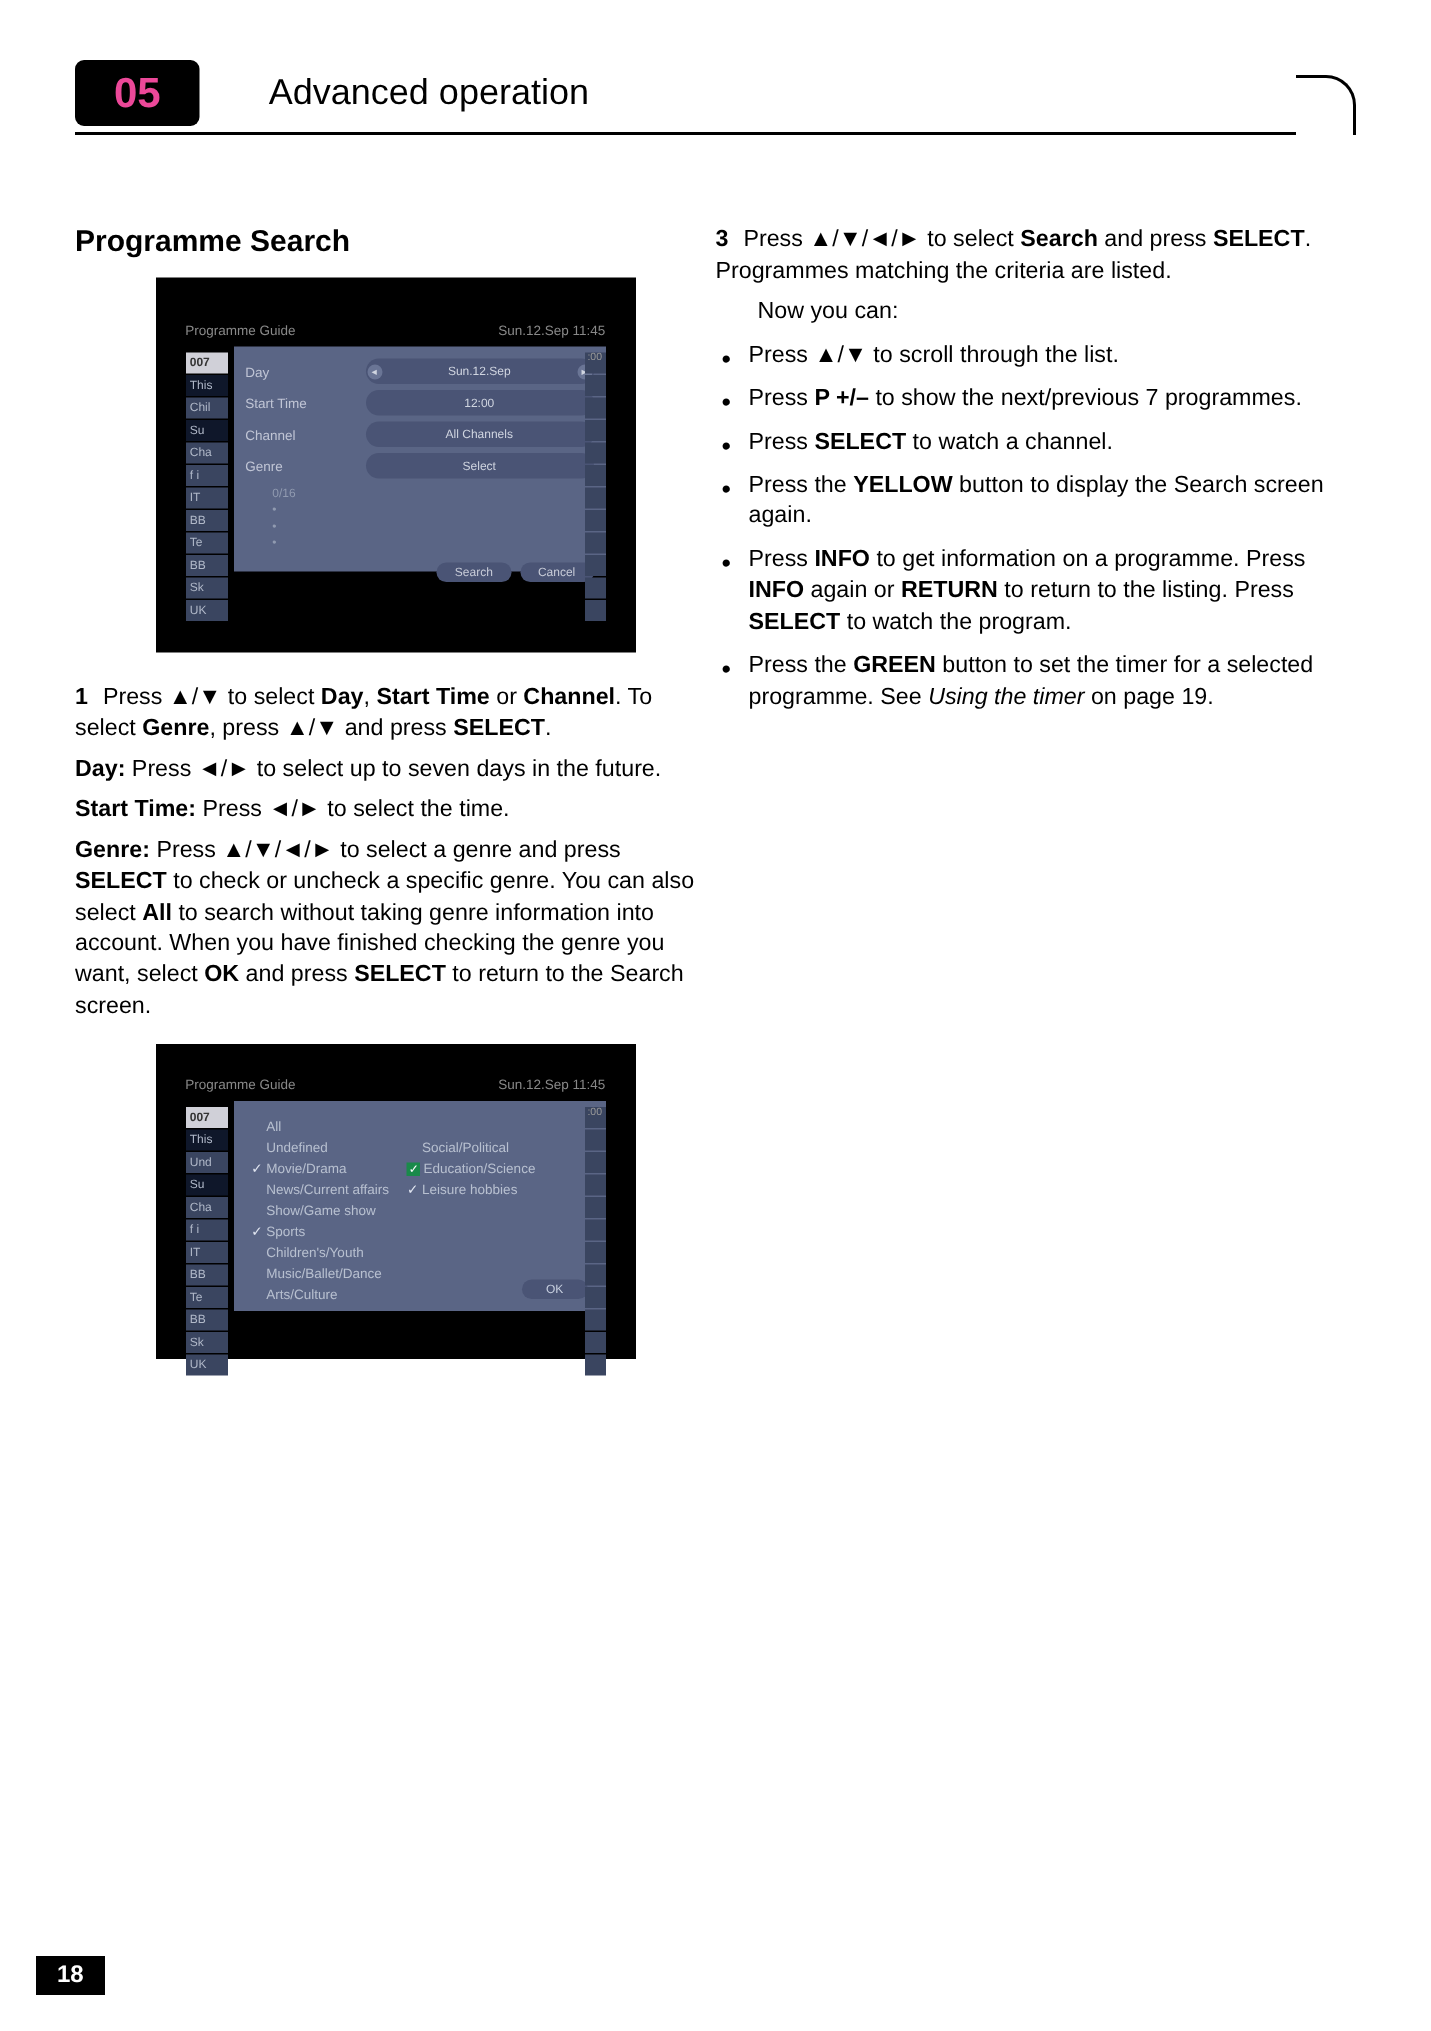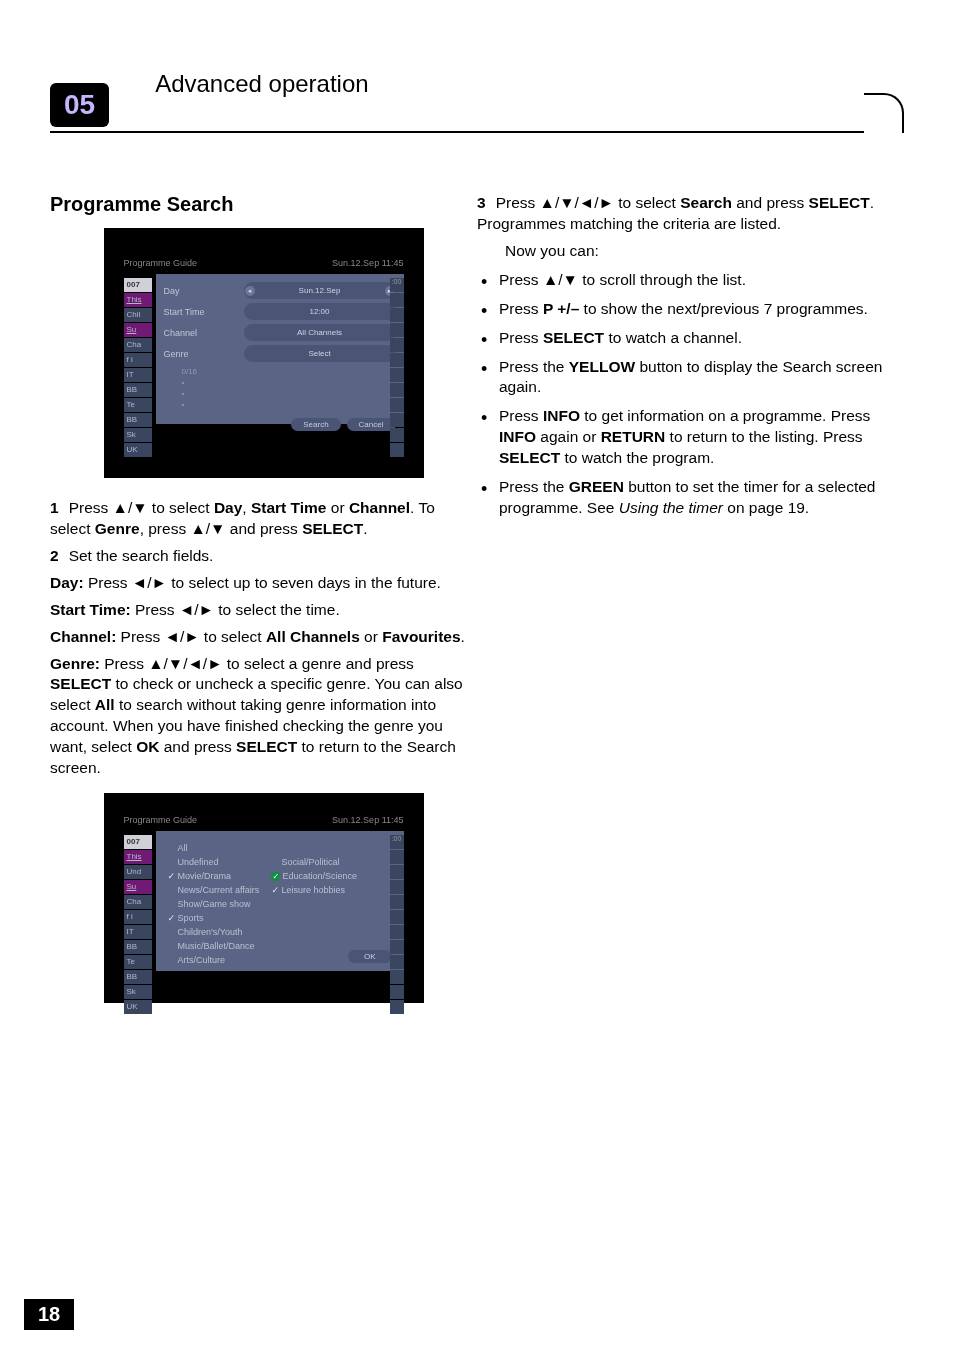--- a/index.html
+++ b/index.html
@@ -16,26 +16,25 @@
       display: flex;
       align-items: center;
       gap: 18px;
       border-bottom: 2px solid #000;
       padding-bottom: 4px;
       margin-bottom: 60px;
       position: relative;
     }
     .chapter-badge {
       background: #000;
-      color: #c4b5fd;
+      color: #ec4899;
       font-size: 28px;
       font-weight: 900;
-      padding: 6px 14px;
+      padding: 6px 26px;
       border-radius: 6px;
-      margin-top: 43px;
     }
     .chapter-title {
       font-size: 24px;
       font-weight: 400;
       margin-left: 28px;
     }
     .header-curve {
       position: absolute;
       right: 0;
       bottom: -2px;
@@ -84,21 +83,21 @@
     }
     .sidebar-ch div {
       background: #3a4560;
       margin-bottom: 1px;
       padding: 2px 3px;
       color: #b0b8c8;
       height: 14px;
       overflow: hidden;
     }
     .sidebar-ch div.whitebox { background: #d0d0d8; color: #333; font-weight: bold; }
-    .sidebar-ch div.active { background: #701a75; text-decoration: underline; }
+    .sidebar-ch div.active { background: #0f172a; }
     .search-panel {
       margin-left: 32px;
       background: #5a6585;
       padding: 8px;
       height: 150px;
       position: relative;
     }
     .search-row {
       display: flex;
       align-items: center;
@@ -174,21 +173,21 @@
     ul.bullets li { position: relative; padding-left: 22px; margin-bottom: 8px; font-size: 15.5px; line-height: 1.35; }
     ul.bullets li::before { content: "•"; position: absolute; left: 4px; font-size: 18px; }
     em.ital { font-style: italic; }
     .page-num {
       position: absolute;
       bottom: 24px;
       left: 24px;
       background: #000;
       color: #fff;
       font-weight: 900;
-      font-size: 20px;
+      font-size: 16px;
       padding: 4px 14px;
     }
   </style>
 </head>
 <body>
 
 <div class="page-header">
   <div class="chapter-badge">05</div>
   <div class="chapter-title">Advanced operation</div>
   <div class="header-curve"></div>
@@ -264,30 +263,24 @@
         <div></div>
           <div></div>
       </div>
     </div>
 
     <div class="body-text">
       <p>
         <span class="step-num">1</span><span>Press </span><span class="arrows">▲/▼</span><span> to select </span><span class="bold">Day</span><span>, </span><span class="bold">Start Time</span><span> or </span><span class="bold">Channel</span><span>. To select </span><span class="bold">Genre</span><span>, press </span><span class="arrows">▲/▼</span><span> and press </span><span class="bold">SELECT</span><span>.</span>
       </p>
       <p>
-        <span class="step-num">2</span><span>Set the search fields.</span>
-      </p>
-      <p>
         <span class="bold">Day:</span><span> Press </span><span class="arrows">◄/►</span><span> to select up to seven days in the future.</span>
       </p>
       <p>
         <span class="bold">Start Time:</span><span> Press </span><span class="arrows">◄/►</span><span> to select the time.</span>
-      </p>
-      <p>
-        <span class="bold">Channel:</span><span> Press </span><span class="arrows">◄/►</span><span> to select </span><span class="bold">All Channels</span><span> or </span><span class="bold">Favourites</span><span>.</span>
       </p>
       <p>
         <span class="bold">Genre:</span><span> Press </span><span class="arrows">▲/▼/◄/►</span><span> to select a genre and press </span><span class="bold">SELECT</span><span> to check or uncheck a specific genre. You can also select </span><span class="bold">All</span><span> to search without taking genre information into account. When you have finished checking the genre you want, select </span><span class="bold">OK</span><span> and press </span><span class="bold">SELECT</span><span> to return to the Search screen.</span>
       </p>
     </div>
 
     <div class="screenshot2">
       <div class="screenshot-header">
         <span>Programme Guide</span>
         <span>Sun.12.Sep  11:45</span>

